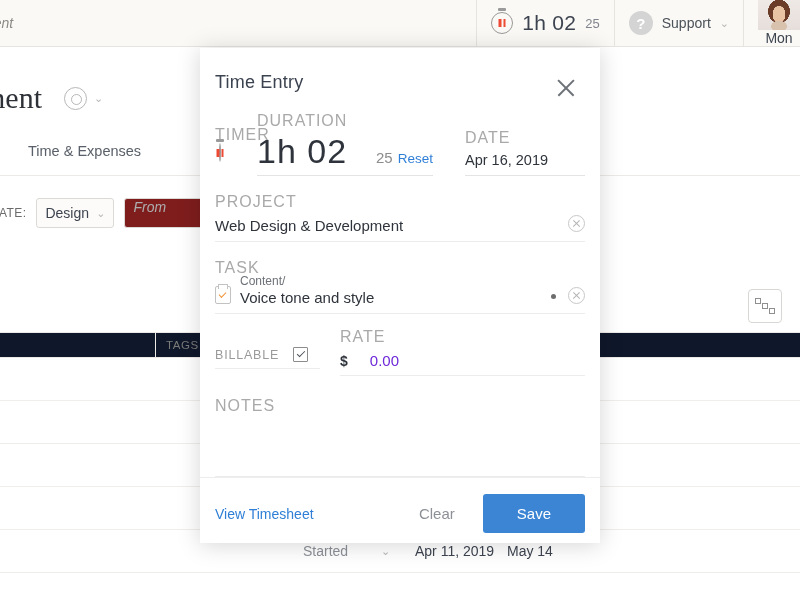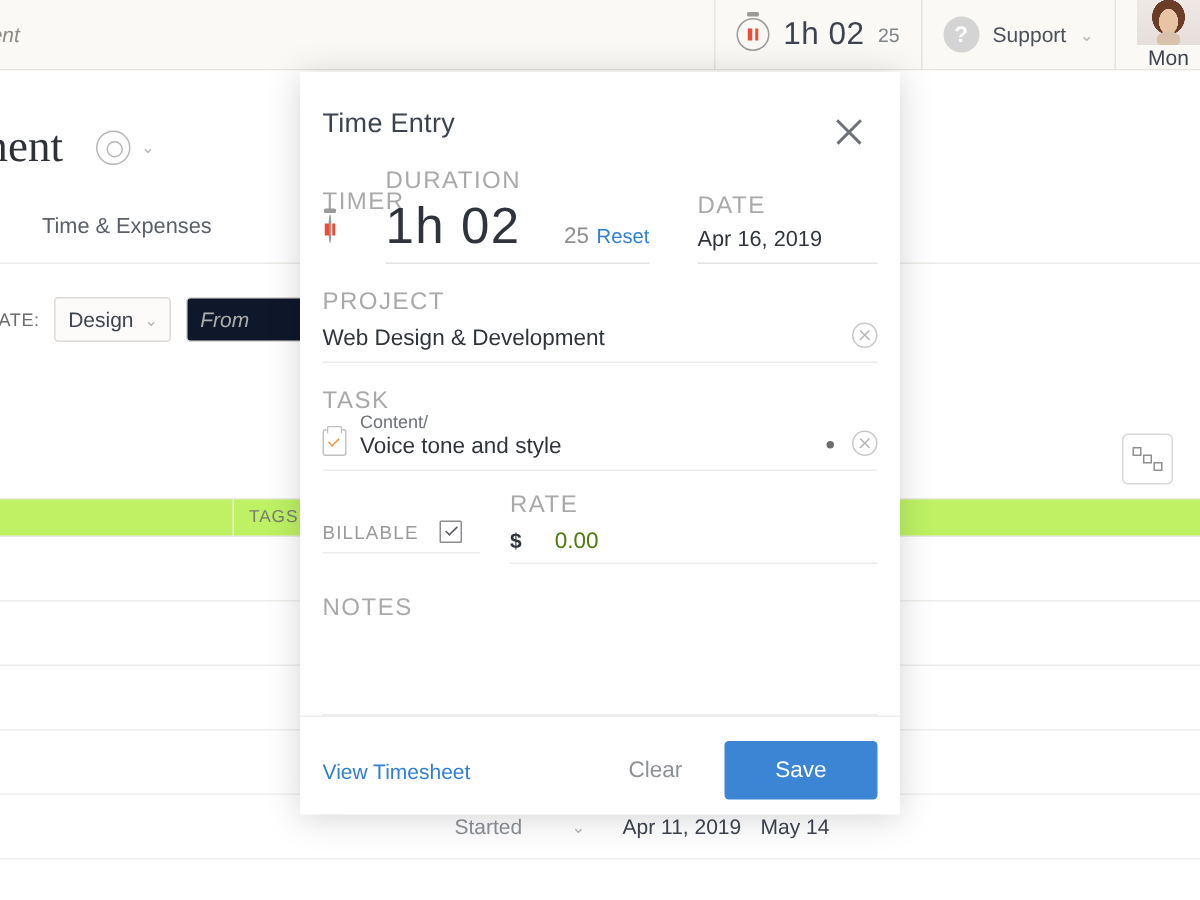--- a/index.html
+++ b/index.html
@@ -92,24 +92,24 @@
   }
   .bg-filters { display: flex; align-items: center; gap: 10px; padding: 22px 0 18px 0; }
   .bg-filter-label { font-size: 12px; color: #6b6b6b; letter-spacing: .4px; margin-left: -10px; }
   .bg-select {
     display: flex; align-items: center; justify-content: space-between;
     min-width: 78px; height: 30px; padding: 0 8px;
     border: 1px solid #dcdad6; border-radius: 3px;
     background: #fcfbf9; font-size: 14px; color: #3d4450;
   }
   .bg-input {
-    display: flex; align-items: center; justify-content: space-between;
+    display: flex; align-items: flex-start; justify-content: space-between;
     width: 120px; height: 30px; padding: 0 8px;
     border: 1px solid #dcdad6; border-radius: 3px;
-    background: #0f172a; font-size: 14px; color: #adadad; font-style: italic;
+    background: #7f1d1d; font-size: 14px; color: #adadad; font-style: italic;
   }
   .cal-ico {
     position: relative; width: 12px; height: 13px;
     border: 1.4px solid #b9b9b9; border-radius: 1px;
   }
   .cal-ico::before {
     content: ""; position: absolute; top: 2px; left: 1px; right: 1px;
     height: 1px; background: #b9b9b9;
     box-shadow: 0 3px 0 #b9b9b9, 0 6px 0 #b9b9b9;
   }
@@ -123,21 +123,21 @@
     position: absolute; width: 6px; height: 6px;
     border: 1.3px solid #8f8f8f; background: #fff;
   }
   .node-glyph span:nth-child(1) { top: 0; left: 0; }
   .node-glyph span:nth-child(2) { top: 5px; left: 7px; }
   .node-glyph span:nth-child(3) { top: 10px; left: 14px; }
 
   .bg-table { position: absolute; left: 0; top: 285px; width: 800px; }
   .bg-thead {
     display: flex; height: 26px; align-items: center;
-    background: #bef264; border-top: 1px solid #eceae6; border-bottom: 1px solid #eceae6;
+    background: #0f172a; border-top: 1px solid #eceae6; border-bottom: 1px solid #eceae6;
     font-size: 11.5px; color: #7a7a78; letter-spacing: .6px;
   }
   .th { padding-left: 10px; border-left: 1px solid #eceae6; height: 26px; line-height: 26px; }
   .th.first { border-left: none; }
   .bg-row {
     display: flex; align-items: center; height: 43px;
     border-bottom: 1px solid #f0eeea; font-size: 14px; color: #3d4450;
   }
   .cell { padding-left: 10px; white-space: nowrap; overflow: hidden; }
   .status-green { color: #44a544; }
@@ -241,21 +241,21 @@
     position: absolute; top: 3px; left: 2.5px; width: 8px; height: 4px;
     border-left: 1.6px solid #4f5359; border-bottom: 1.6px solid #4f5359;
     transform: rotate(-45deg);
   }
   .col-rate { flex: 1; }
   .rate-line {
     display: flex; align-items: baseline; gap: 22px;
     border-bottom: 1px solid #ececec; padding-bottom: 6px; margin-top: 6px;
   }
   .rate-cur { font-size: 14px; color: #2f343c; font-weight: bold; }
-  .rate-val { font-size: 15px; color: #4d7c0f; }
+  .rate-val { font-size: 15px; color: #6d28d9; }
 
   .notes-block { margin-top: 21px; }
   .notes-area { height: 62px; border-bottom: 1px solid #ececec; }
 
   .modal-foot {
     display: flex; align-items: center; justify-content: space-between;
     padding: 16px 15px 18px 15px; border-top: 1px solid #ededed;
   }
   .foot-link { font-size: 14px; color: #2f7fd6; }
   .foot-right { display: flex; align-items: center; gap: 18px; }

